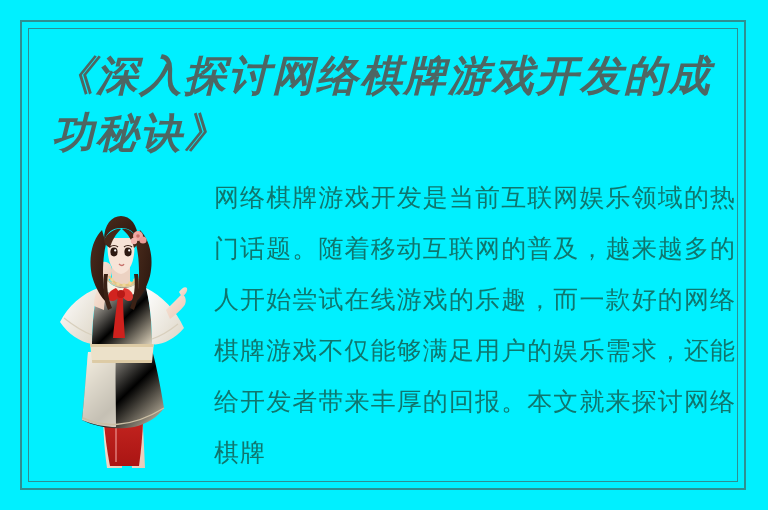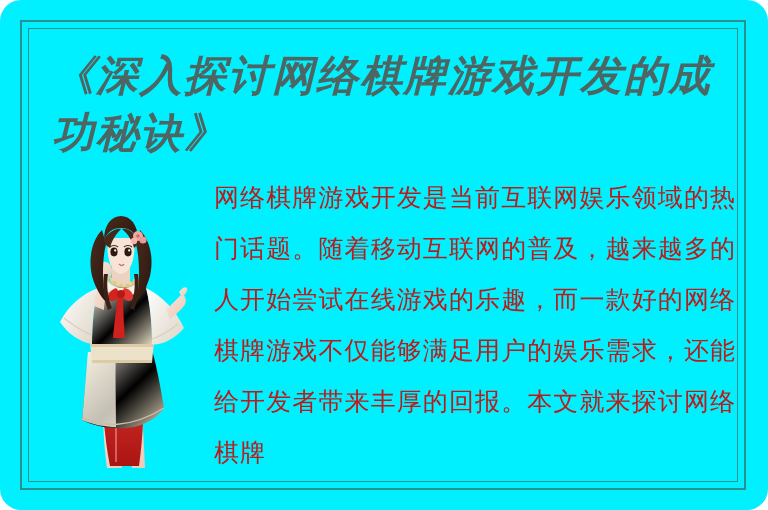--- a/index.html
+++ b/index.html
@@ -14,21 +14,20 @@
     font-family: "Liberation Sans", sans-serif;
   }
 
   #banner {
     position: relative;
     width: 768px;
     height: 510px;
     background: #00f0ff;
     box-sizing: border-box;
     overflow: hidden;
-    border-radius: 21px;
   }
 
   
   .frame-outer {
     position: absolute;
     left: 20px;
     top: 20px;
     width: 726px;
     height: 470px;
     border: 2px solid #2e8f92;
@@ -68,21 +67,21 @@
     position: absolute;
     left: 214px;
     top: 172px;
     width: 522px;
     height: 308px;
     overflow: hidden;
     font-family: "DejaVu Sans", "Liberation Sans", sans-serif;
     font-size: 25px;
     line-height: 51px;
     letter-spacing: 1px;
-    color: #b91c1c;
+    color: #0f766e;
     text-align: justify;
     text-justify: inter-ideograph;
   }
 
   
   .figure-wrap {
     position: absolute;
     left: 46px;
     top: 214px;
     width: 152px;

